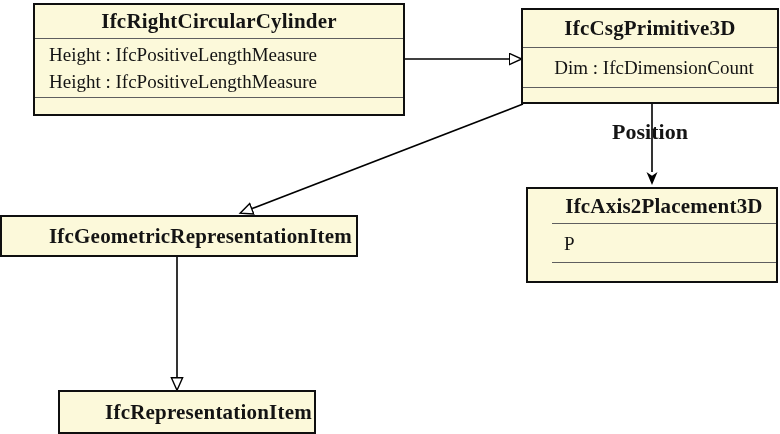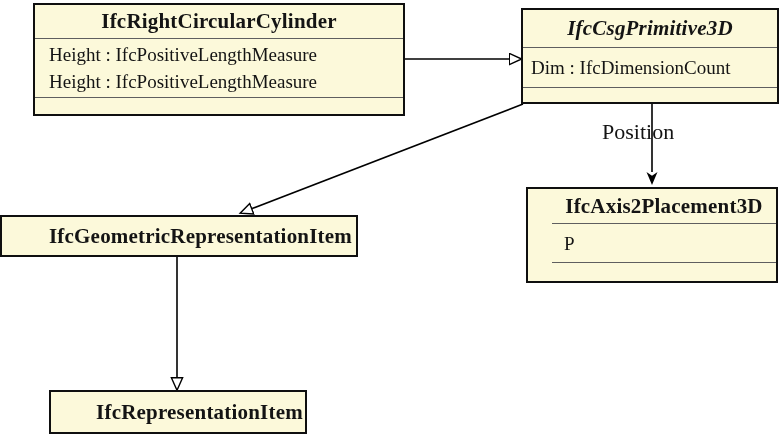--- a/index.html
+++ b/index.html
@@ -58,22 +58,24 @@
   }
   .uml-box.single {
     justify-content: center;
   }
   .uml-box.single .compartment.title { height: 100%; padding-left: 43px; }
   .rel-label {
     position: absolute;
     z-index: 3;
     font-size: 22px;
     color: #141414;
+    text-align: center;
     white-space: nowrap;
     background: transparent;
+    font-weight: bold;
   }
 </style>
 </head>
 <body>
 
 <div class="canvas">
 
   <svg class="rel-svg" viewBox="0 0 780 434" xmlns="http://www.w3.org/2000/svg">
     <defs>
       <marker id="mInherit" markerWidth="16" markerHeight="15" refX="0.5" refY="6.5" orient="auto" markerUnits="userSpaceOnUse">
@@ -102,36 +104,36 @@
   <div class="uml-box" style="left:8px; top:3px; width:372px; height:113px;margin-left:25px;">
     <div class="compartment title" style="height:33px;">IfcRightCircularCylinder</div>
     <div class="compartment attrs" style="height:59px; padding-left:14px;">
       <div class="attr">Height : IfcPositiveLengthMeasure</div>
       <div class="attr">Height : IfcPositiveLengthMeasure</div>
     </div>
     <div class="compartment empty"></div>
   </div>
 
   <div class="uml-box" style="left:521px; top:8px; width:258px; height:96px;">
-    <div class="compartment title" style="height:37px;font-style:italic;">IfcCsgPrimitive3D</div>
-    <div class="compartment attrs" style="height:40px; padding-left:8px;">
+    <div class="compartment title" style="height:37px;">IfcCsgPrimitive3D</div>
+    <div class="compartment attrs" style="height:40px; padding-left:8px;text-align:center;">
       <div class="attr">Dim : IfcDimensionCount</div>
     </div>
     <div class="compartment empty"></div>
   </div>
 
   <div class="uml-box" style="left:526px; top:187px; width:252px; height:96px;padding-left:24px;">
     <div class="compartment title" style="height:34px;">IfcAxis2Placement3D</div>
     <div class="compartment attrs" style="height:39px; padding-left:12px;">
       <div class="attr">P</div>
     </div>
     <div class="compartment empty"></div>
   </div>
 
   <div class="uml-box single" style="left:0px; top:215px; width:358px; height:42px;">
     <div class="compartment title">IfcGeometricRepresentationItem</div>
   </div>
 
-  <div class="uml-box single" style="left:49px; top:390px; width:258px; height:44px;text-align:center;">
+  <div class="uml-box single" style="left:58px; top:390px; width:258px; height:44px;text-align:center;">
     <div class="compartment title">IfcRepresentationItem</div>
   </div>
 
 </div>
 
 </body></html>

